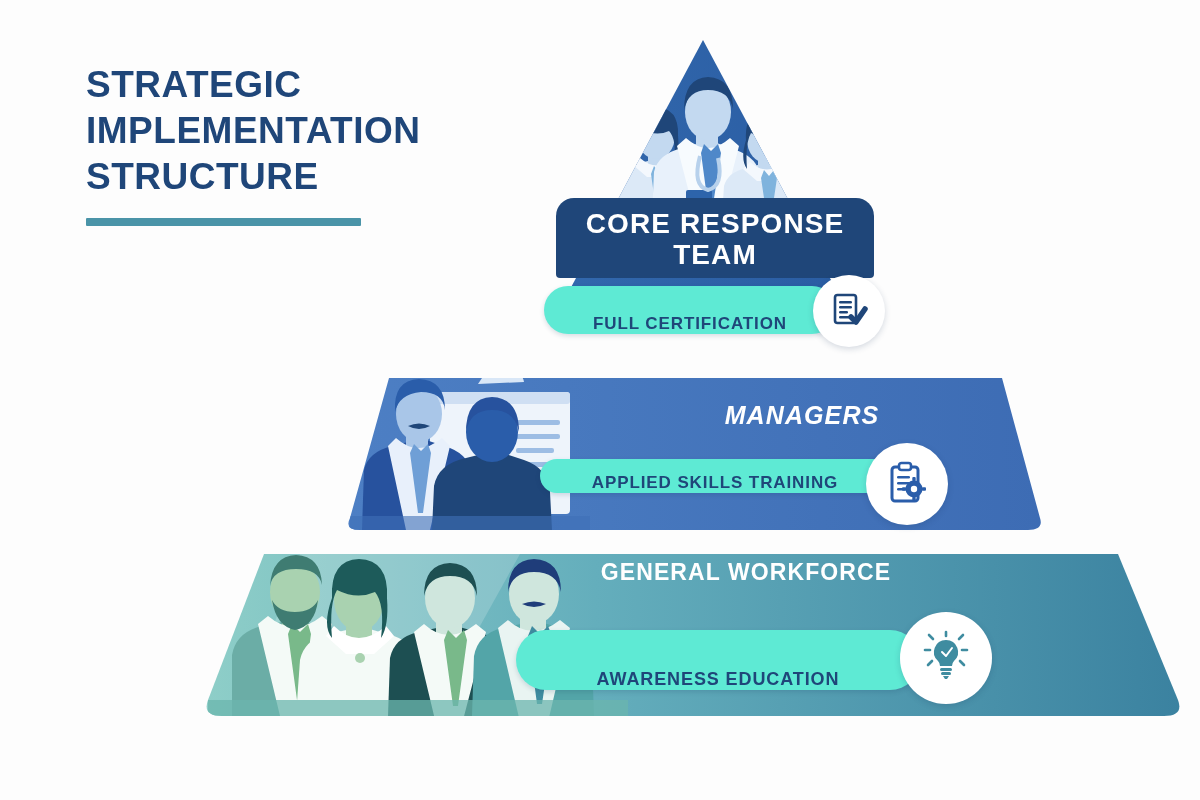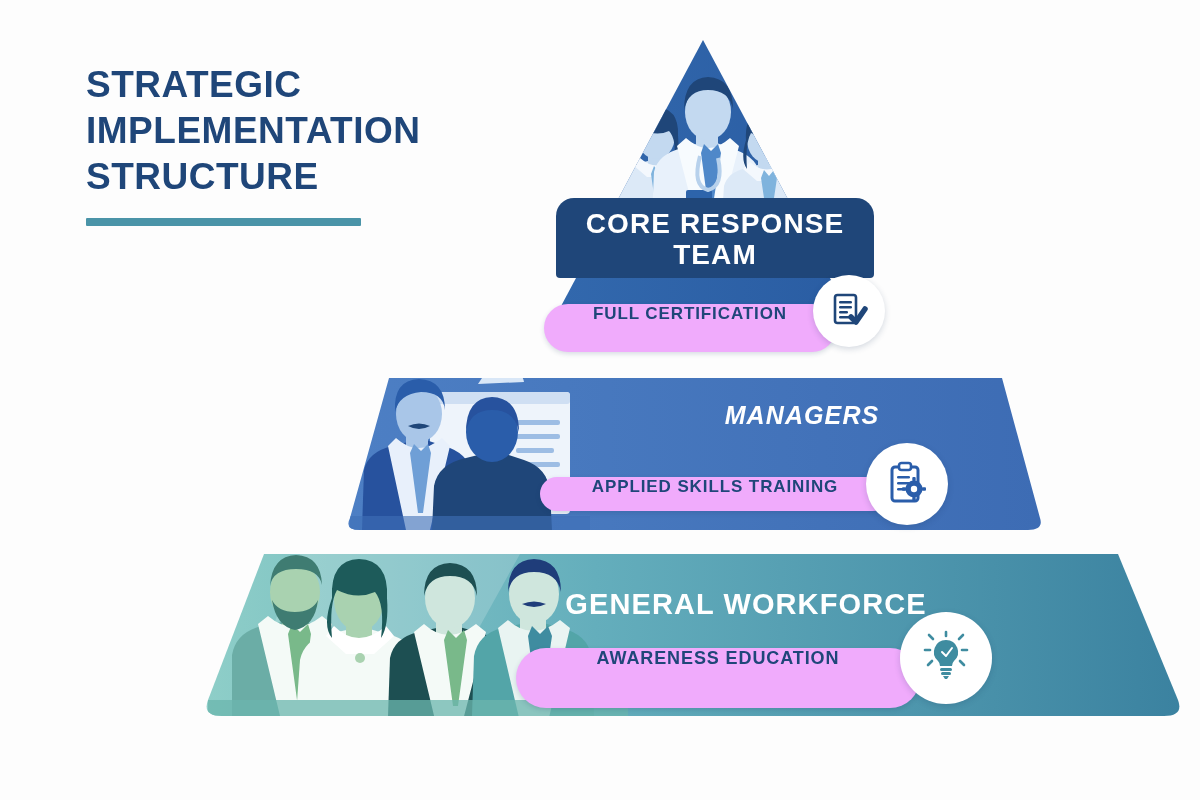--- a/index.html
+++ b/index.html
@@ -60,27 +60,26 @@
     text-align: center;
     color: #ffffff;
     font-weight: bold;
     letter-spacing: 1.1px;
     text-transform: uppercase;
     line-height: 1.12;
   }
 
   .pill {
     position: absolute;
-    background: #f0abfc;
+    background: #5eead4;
     border-radius: 999px;
     box-shadow: 0 2px 5px rgba(20,50,90,0.16);
     display: flex;
-    align-items: flex-start;
+    align-items: flex-end;
     justify-content: center;
-    margin-top: 18px;
   }
   .pill-label {
     color: #1f4679;
     font-weight: bold;
     letter-spacing: 0.9px;
     text-transform: uppercase;
     white-space: nowrap;
   }
 
   .badge {
@@ -132,22 +131,22 @@
   }
   .tier2-pill .pill-label { font-size: 17px; }
   .tier2-badge {
     left: 866px; top: 443px; width: 82px; height: 82px;
     z-index: 7;
   }
 
   
   #tier3 { left: 206px; top: 548px; width: 976px; height: 170px; }
   #tier3 .heading-3 {
-    left: 310px; top: 40px; width: 460px;
-    font-size: 29px;
+    left: 310px; top: 12px; width: 460px;
+    font-size: 23px;
   }
   .tier3-pill {
     position: absolute;
     left: 516px; top: 630px;
     width: 404px; height: 60px;
     z-index: 6;
   }
   .tier3-pill .pill-label { font-size: 18px; }
   .tier3-badge {
     left: 900px; top: 612px; width: 92px; height: 92px;

